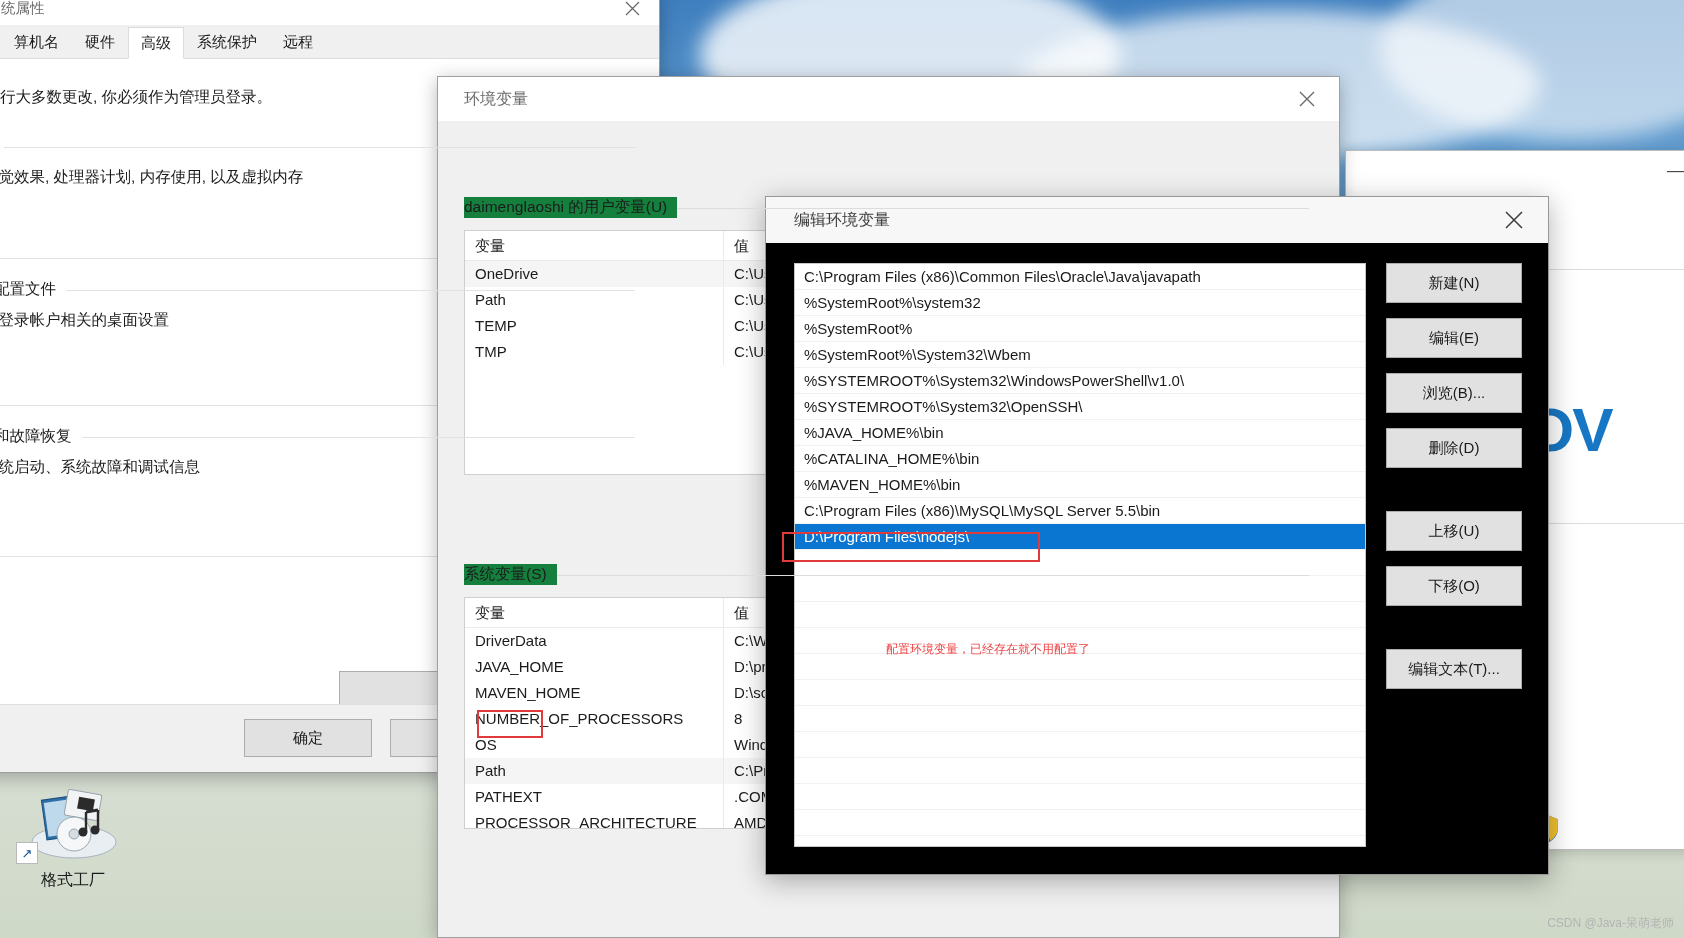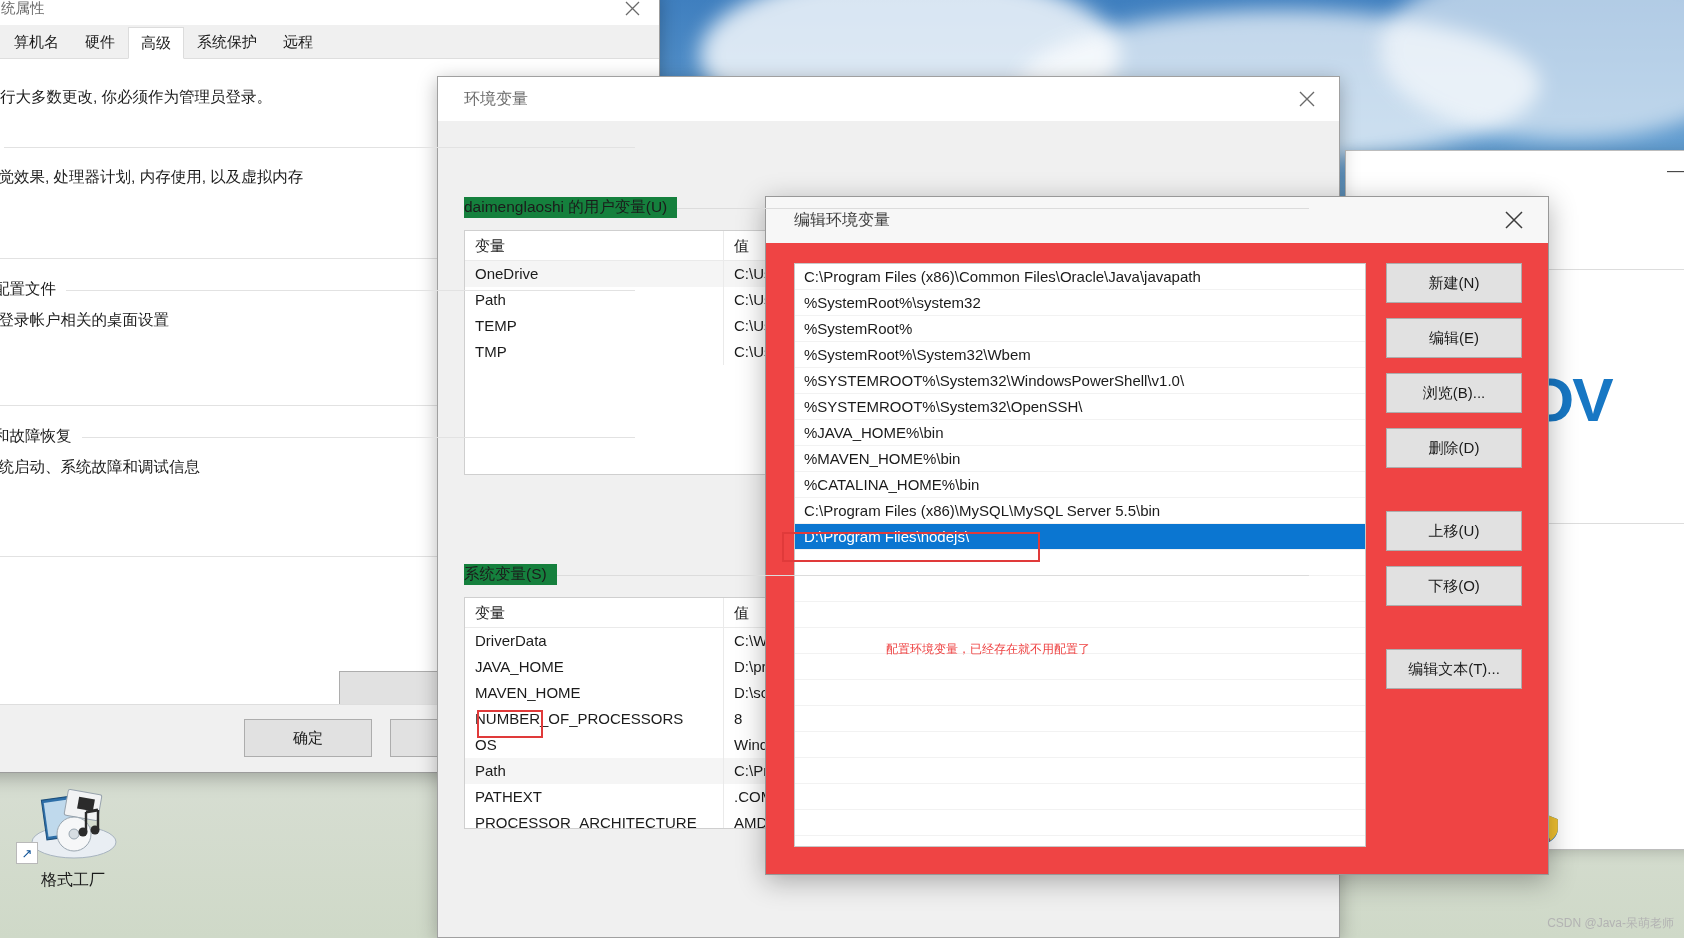--- a/index.html
+++ b/index.html
@@ -137,21 +137,21 @@
   .vt-row {
     display: flex; height: 26px; align-items: center;
     font-size: 15px; color: #1b1b1b; position: relative;
   }
   .vt-row .c1, .vt-row .c2 { height: 26px; line-height: 26px; overflow: hidden; white-space: nowrap; }
   .vt-row.alt { background: #f5f5f5; }
 
   
   #editwin {
     left: 765px; top: 196px; width: 784px; height: 679px;
-    background: #ef4444; border: 1px solid #989898;
+    background: #000000; border: 1px solid #989898;
     box-shadow: 0 6px 26px rgba(0,0,0,0.30);
   }
   #editwin .titlebar { height: 46px; background: #f7f7f7; }
   #editwin .titlebar .title { font-size: 16px; padding-left: 28px; color: #3b3b3b; }
   #editwin .winbtn-close { height: 46px; width: 56px; color: #444; }
   #editwin .content { position: absolute; top: 46px; left: 0; right: 0; bottom: 0; text-decoration: underline; }
 
   #pathlist {
     position: absolute; left: 28px; top: 20px; width: 572px; height: 584px;
     background: #ffffff; border: 1px solid #c8c8c8; overflow: hidden;
@@ -185,21 +185,21 @@
     position: absolute; left: 1345px; top: 150px; width: 360px; height: 700px;
     background: #ffffff; border: 1px solid #bdbdbd;
     box-shadow: 0 2px 12px rgba(0,0,0,0.18);
     overflow: hidden;
   }
   #bgwin .bg-min {
     position: absolute; top: 10px; right: 20px; color: #444; font-size: 17px;
   }
   #bgwin .bg-rule { position: absolute; left: 0; right: 0; border-top: 1px solid #dddddd; }
   .bg-logo {
-    position: absolute; left: 180px; top: 218px;
+    position: absolute; left: 180px; top: 248px;
     font-size: 62px; font-weight: bold; color: #1777c4;
     letter-spacing: -2px; line-height: 1;
   }
   .shield {
     position: absolute; left: 186px; top: 663px; width: 26px; height: 30px;
   }
 
   
   #deskicon { position: absolute; left: 0px; top: 770px; width: 146px; height: 168px; }
   .icon-art {
@@ -410,22 +410,22 @@
   <div class="content">
 
     <div id="pathlist">
       <div class="path-row">C:\Program Files (x86)\Common Files\Oracle\Java\javapath</div>
       <div class="path-row">%SystemRoot%\system32</div>
       <div class="path-row">%SystemRoot%</div>
       <div class="path-row">%SystemRoot%\System32\Wbem</div>
       <div class="path-row">%SYSTEMROOT%\System32\WindowsPowerShell\v1.0\</div>
       <div class="path-row">%SYSTEMROOT%\System32\OpenSSH\</div>
       <div class="path-row">%JAVA_HOME%\bin</div>
+      <div class="path-row">%CATALINA_HOME%\bin</div>
       <div class="path-row">%MAVEN_HOME%\bin</div>
-      <div class="path-row">%CATALINA_HOME%\bin</div>
       <div class="path-row">C:\Program Files (x86)\MySQL\MySQL Server 5.5\bin</div>
       <div class="path-row selected">D:\Program Files\nodejs\</div>
       <div class="path-row"></div>
       <div class="path-row"></div>
       <div class="path-row"></div>
       <div class="path-row"></div>
       <div class="path-row"></div>
       <div class="path-row"></div>
       <div class="path-row"></div>
       <div class="path-row"></div>

